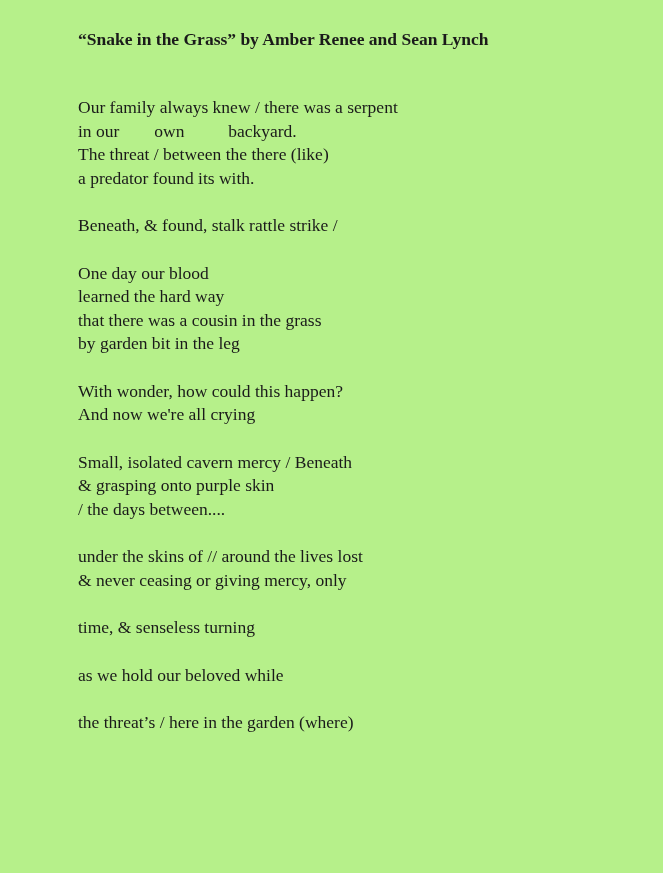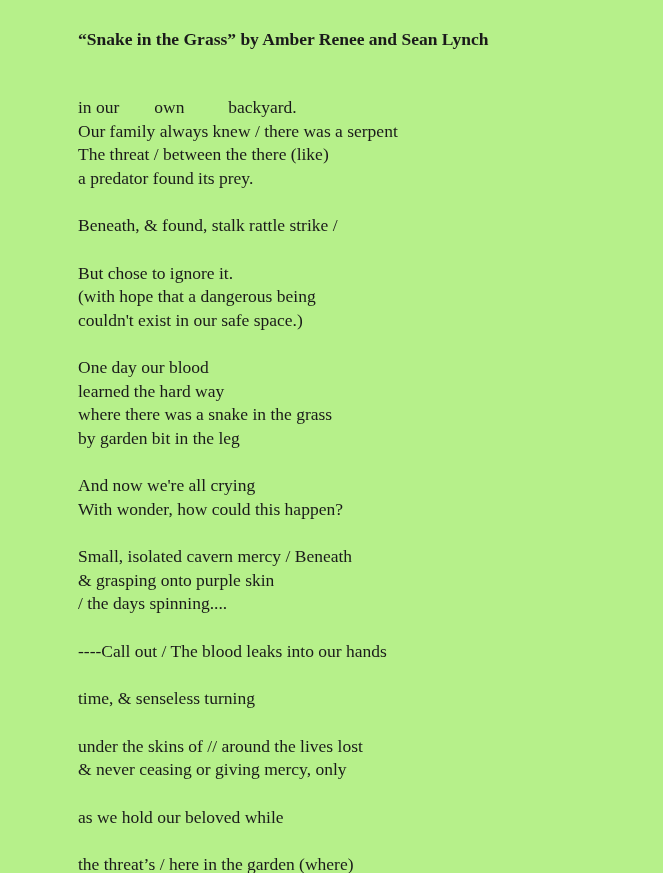--- a/index.html
+++ b/index.html
@@ -45,65 +45,57 @@
   }
 </style>
 </head>
 <body style="background: rgb(182, 240, 138); color: rgb(26, 26, 26);">
 
 <div class="page">
   <h1 class="poem-title">“Snake in the Grass” by Amber Renee and Sean Lynch</h1>
   <div class="stanzas">
 
     <div class="stanza">
+      <p class="line">Our family always knew / there was a serpent</p>
       <p class="line">in our        own          backyard.</p>
-      <p class="line">Our family always knew / there was a serpent</p>
       <p class="line">The threat / between the there (like)</p>
-      <p class="line">a predator found its prey.</p>
+      <p class="line">a predator found its with.</p>
     </div>
 
     <div class="stanza">
       <p class="line">Beneath, &amp; found, stalk rattle strike /</p>
     </div>
 
-    <div class="stanza">
-      <p class="line">But chose to ignore it.</p>
-      <p class="line">(with hope that a dangerous being</p>
-      <p class="line">couldn't exist in our safe space.)</p>
-    </div>
 
     <div class="stanza">
       <p class="line">One day our blood</p>
       <p class="line">learned the hard way</p>
-      <p class="line">where there was a snake in the grass</p>
+      <p class="line">that there was a cousin in the grass</p>
       <p class="line">by garden bit in the leg</p>
     </div>
 
     <div class="stanza">
+      <p class="line">With wonder, how could this happen?</p>
       <p class="line">And now we're all crying</p>
-      <p class="line">With wonder, how could this happen?</p>
     </div>
 
     <div class="stanza">
       <p class="line">Small, isolated cavern mercy / Beneath</p>
       <p class="line">&amp; grasping onto purple skin</p>
-      <p class="line">/ the days spinning....</p>
+      <p class="line">/ the days between....</p>
     </div>
 
+
     <div class="stanza">
-      <p class="line">----Call out / The blood leaks into our hands</p>
+      <p class="line">under the skins of // around the lives lost</p>
+      <p class="line">&amp; never ceasing or giving mercy, only</p>
     </div>
 
     <div class="stanza">
       <p class="line">time, &amp; senseless turning</p>
-    </div>
-
-    <div class="stanza">
-      <p class="line">under the skins of // around the lives lost</p>
-      <p class="line">&amp; never ceasing or giving mercy, only</p>
     </div>
 
     <div class="stanza">
       <p class="line">as we hold our beloved while</p>
     </div>
 
     <div class="stanza">
       <p class="line">the threat’s / here in the garden (where)</p>
 
     </div>

